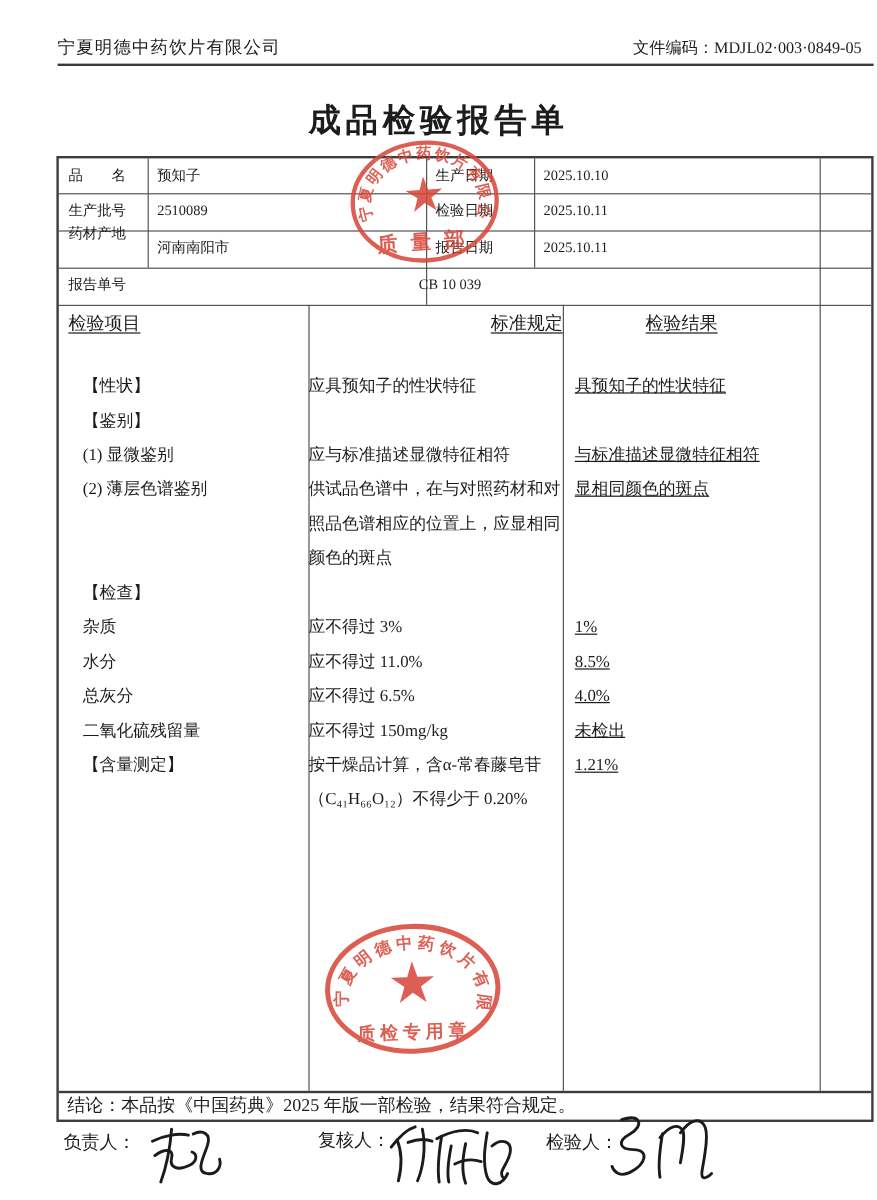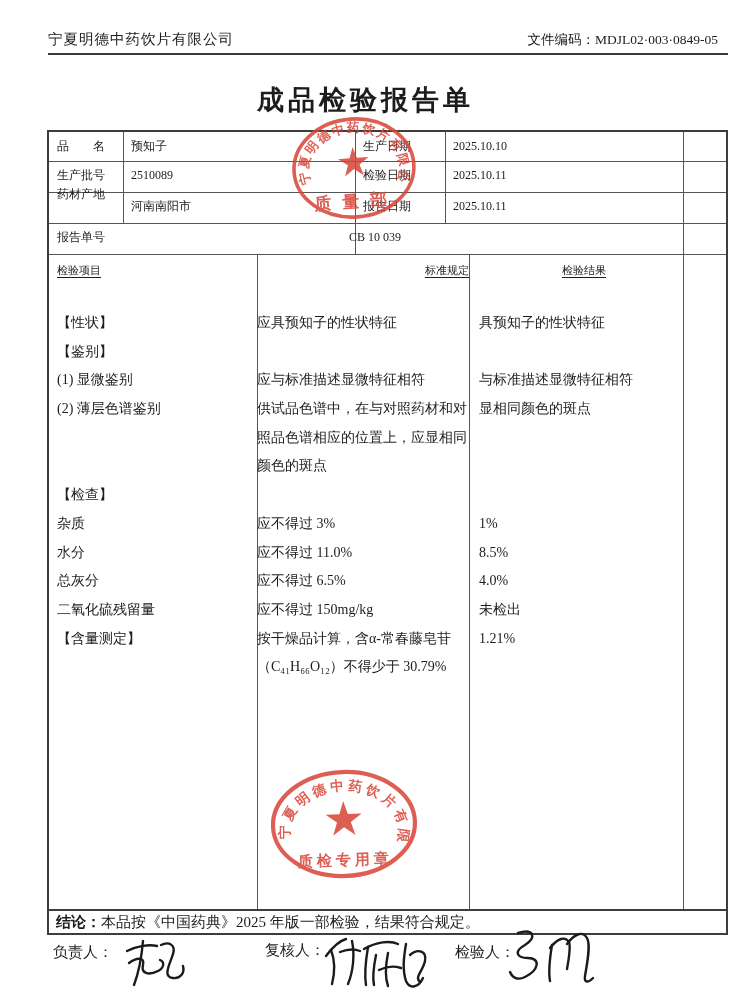--- a/index.html
+++ b/index.html
@@ -16,31 +16,31 @@
            font-size:27px; font-weight:bold; letter-spacing:4px; }
   
   .tbl { position:absolute; left:47px; top:130px; width:681px; height:805px;
          border:2px solid #3d3d3d; }
   .hline { position:absolute; left:0; width:677px; height:1px; background:#555; }
   .hline.thick { height:2px; background:#3d3d3d; }
   .vline { position:absolute; width:1px; background:#555; }
   
   .cell { position:absolute; height:29px; line-height:29px; font-size:12px; white-space:nowrap; }
   
-  .col-head { position:absolute; top:128px; font-size:11px; line-height:20px; }
+  .col-head { position:absolute; top:128px; font-size:15px; line-height:20px; }
   .col-head span { text-decoration:underline; text-underline-offset:3px; }
   .lines { position:absolute; left:0; top:177px; width:677px; }
   .line { display:flex; height:28.7px; line-height:28.7px; font-size:14px; white-space:nowrap; }
-  .c1 { width:208px; padding-left:8px; }
+  .c1 { width:208px; padding-left:20px; }
   .c2 { width:212px; padding-left:0; }
-  .c3 { width:214px; padding-left:10px; }
+  .c3 { width:214px; padding-left:10px;text-decoration:underline; }
   
   .concl { position:absolute; left:0; top:780px; width:677px; height:21px; line-height:21px;
            padding-left:7px; font-size:15px; white-space:nowrap; }
-  .concl b { font-weight:bold;margin-top:12px; }
+  .concl b { font-weight:normal;margin-top:12px; }
   
   .sig-label { position:absolute; font-size:15px; }
   .sig { position:absolute; }
   .sig path { fill:none; stroke:#1b1b1b; stroke-width:2.4; stroke-linecap:round; stroke-linejoin:round; }
   
   .stamp { position:absolute; opacity:.86; z-index:5; pointer-events:none; }
   .stamp-top { left:288px; top:115px; transform:rotate(-4deg); }
   .stamp-bot { left:268px; top:768px; transform:rotate(-2deg); }
 </style>
 </head>
@@ -82,21 +82,21 @@
     <div class="cell" style="left:8px;   top:48px">药材产地</div>
     <div class="cell" style="left:82px;  top:60px">河南南阳市</div>
     <div class="cell" style="left:314px; top:60px">报告日期</div>
     <div class="cell" style="left:404px; top:60px">2025.10.11</div>
 
     <div class="cell" style="left:8px;   top:91px">报告单号</div>
     <div class="cell" style="left:300px; top:91px">CB 10 039</div>
 
     <div class="col-head" style="left:8px;  width:200px; text-align:left"><span>检验项目</span></div>
     <div class="col-head" style="left:208px; width:212px; text-align:right"><span>标准规定</span></div>
-    <div class="col-head" style="left:428px; width:214px; text-align:center"><span>检验结果</span></div>
+    <div class="col-head" style="left:412px; width:214px; text-align:center"><span>检验结果</span></div>
 
     <div class="lines">
       <div class="line">
           <span class="c1">【性状】</span>
           <span class="c2">应具预知子的性状特征</span>
           <span class="c3">具预知子的性状特征</span>
         </div>
       <div class="line">
           <span class="c1">【鉴别】</span>
           <span class="c2"></span>
@@ -147,21 +147,21 @@
           <span class="c2">应不得过 150mg/kg</span>
           <span class="c3">未检出</span>
         </div>
       <div class="line">
           <span class="c1">【含量测定】</span>
           <span class="c2">按干燥品计算，含α-常春藤皂苷</span>
           <span class="c3">1.21%</span>
         </div>
       <div class="line">
           <span class="c1"></span>
-          <span class="c2">（C₄₁H₆₆O₁₂）不得少于 30.79%</span>
+          <span class="c2">（C₄₁H₆₆O₁₂）不得少于 0.20%</span>
           <span class="c3"></span>
         </div>
     </div>
 
     <div class="concl"><b>结论：</b><span>本品按《中国药典》2025 年版一部检验，结果符合规定。</span></div>
   </div>
 
   <div class="sig-label" style="left:53px; top:943px">负责人：</div>
   <div class="sig-label" style="left:265px; top:941px">复核人：</div>
   <div class="sig-label" style="left:455px; top:943px">检验人：</div>

